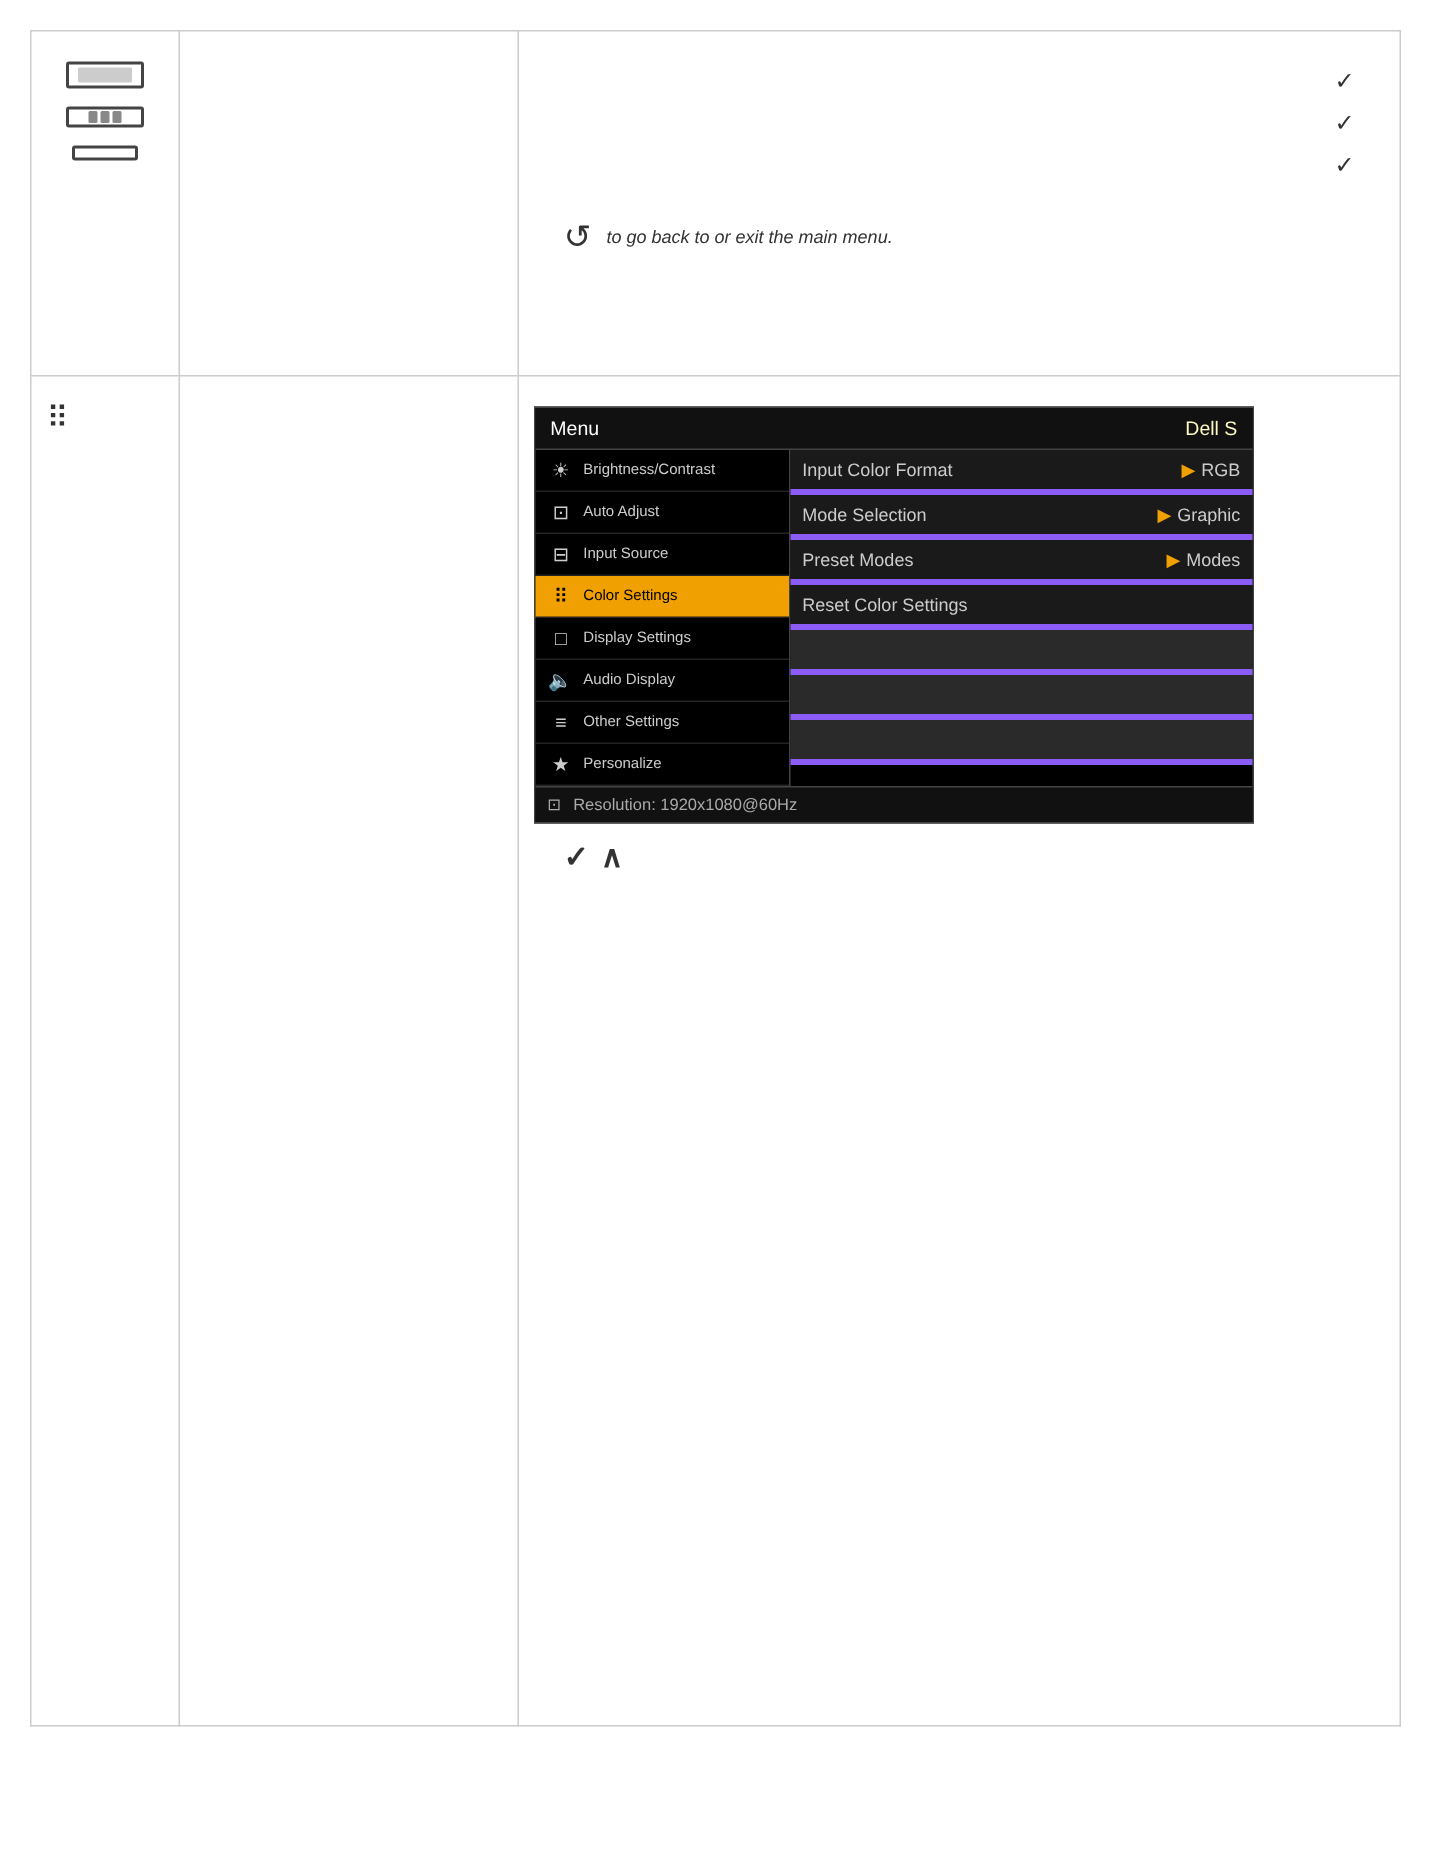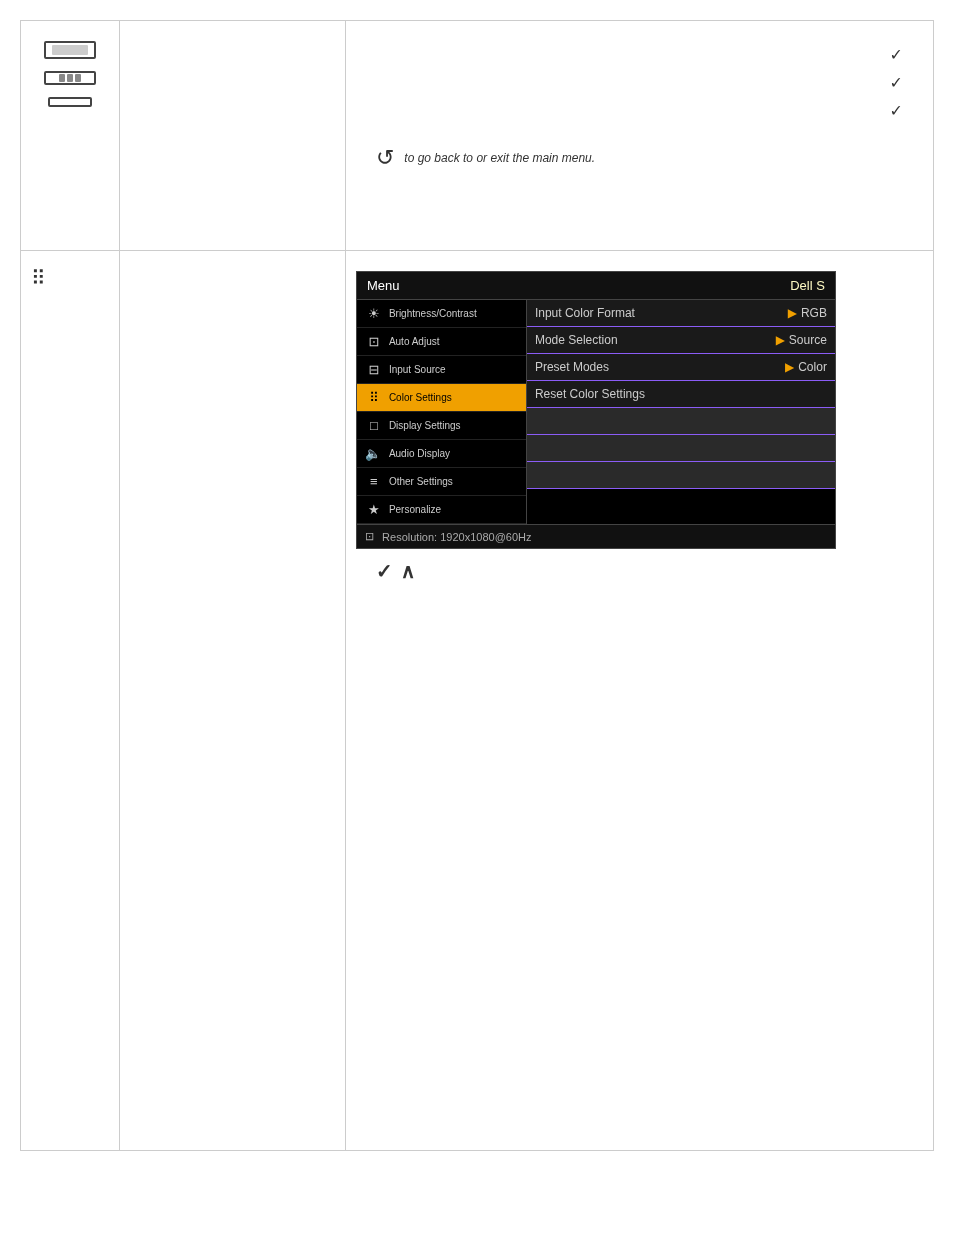--- a/index.html
+++ b/index.html
@@ -150,21 +150,21 @@
     .osd-menu-item-label {
       font-size: 10px;
     }
 
     .osd-sub-item {
       display: flex;
       align-items: center;
       justify-content: space-between;
       padding: 6px 8px;
       color: #ccc;
-      border-bottom: 1px solid #8b5cf6;
+      border-bottom: 4px solid #8b5cf6;
       background: #1a1a1a;
     }
 
     .osd-sub-item.grayed {
       background: #2a2a2a;
       color: #888;
     }
 
     .osd-sub-item-label {
       font-size: 12px;
@@ -389,29 +389,29 @@
                 <span class="osd-sub-item-value">
                   <span class="osd-sub-item-arrow">▶</span>
                   <span>RGB</span>
                 </span>
               </div>
 
               <div class="osd-sub-item">
                 <span class="osd-sub-item-label">Mode Selection</span>
                 <span class="osd-sub-item-value">
                   <span class="osd-sub-item-arrow">▶</span>
-                  <span>Source</span>
+                  <span>Graphic</span>
                 </span>
               </div>
 
               <div class="osd-sub-item">
                 <span class="osd-sub-item-label">Preset Modes</span>
                 <span class="osd-sub-item-value">
                   <span class="osd-sub-item-arrow">▶</span>
-                  <span>Color</span>
+                  <span>Modes</span>
                 </span>
               </div>
 
               <div class="osd-sub-item">
                 <span class="osd-sub-item-label">Reset Color Settings</span>
               </div>
 
               <div class="osd-sub-item grayed">
                 &nbsp;
               </div>

